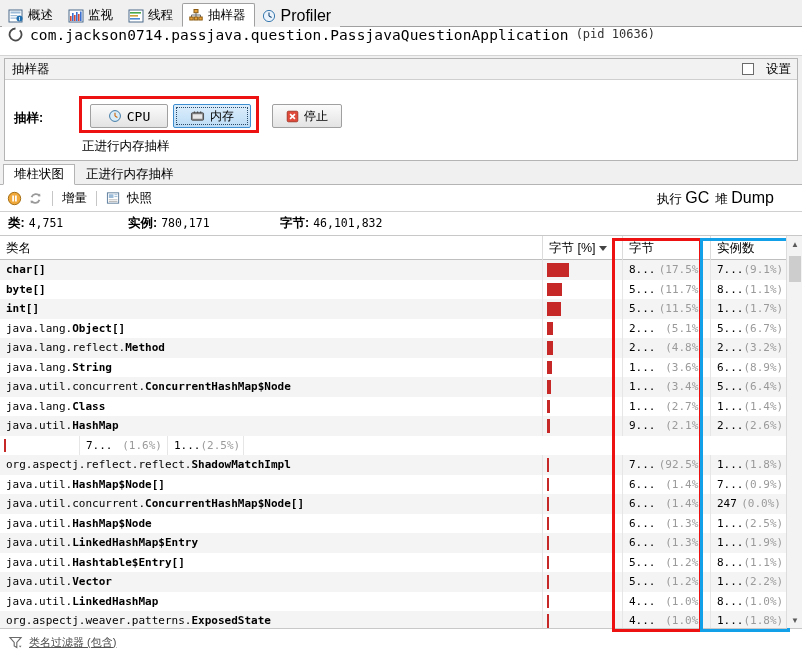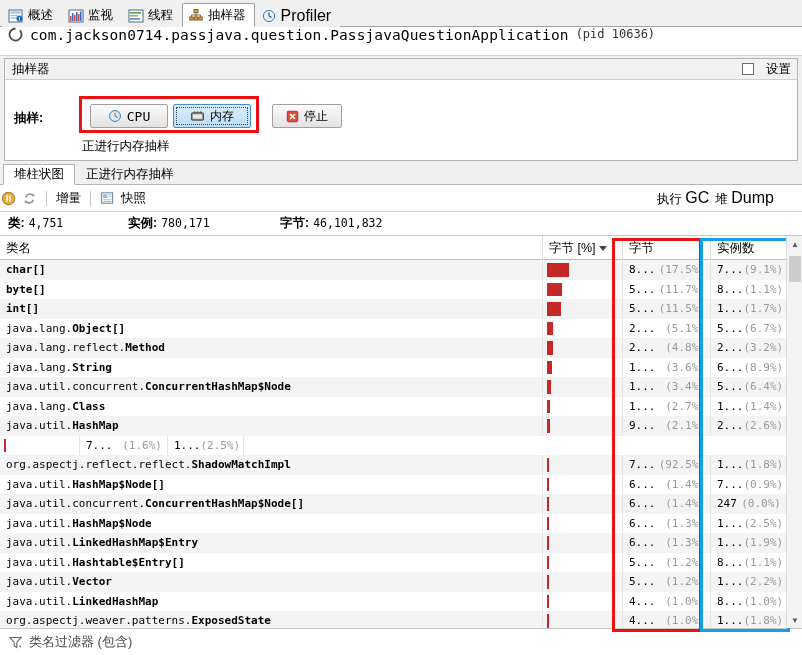--- a/index.html
+++ b/index.html
@@ -135,21 +135,21 @@
     border-bottom: 1px solid #ffffff;
     position: relative; top: 1px; z-index: 2;
   }
 
   
   .toolbar {
     position: absolute; left: 0; top: 185px; width: 802px; height: 27px;
     background: #ffffff;
     border-bottom: 1px solid #d0d0d0;
     display: flex; align-items: center;
-    padding: 0 6px 0 1px;
+    padding: 0 6px 0 7px;
   }
   .tb-left { display: flex; align-items: center; gap: 6px; }
   .tb-right { margin-left: auto; display: flex; align-items: center; gap: 6px; padding-right: 22px; }
   .tb-sep { width: 1px; height: 15px; background: #c6c6c6; margin: 0 3px; }
   .tb-text { font-size: 12.5px; }
   .tb-mono { font-family: Liberation Sans, sans-serif; font-size: 16px; }
 
   
   .statsrow {
     position: absolute; left: 0; top: 212px; width: 802px; height: 24px;
@@ -260,21 +260,21 @@
   }
   .vs-bottom { position: absolute; bottom: 0; left: 0; }
 
   
   .filterbar {
     position: absolute; left: 0; bottom: 0; width: 802px; height: 27px;
     background: #ffffff;
     border-top: 1px solid #c8c8c8;
     display: flex; align-items: center; gap: 6px;
     padding-left: 8px;
-    font-size: 13px; color: #555;
+    font-size: 11px; color: #555; text-decoration: underline;
   }
   .filter-text { color: #4a4a4a; }
 </style>
 </head>
 <body>
 
 <div id="app">
 
   <div class="tabstrip">
     <div class="tab">

